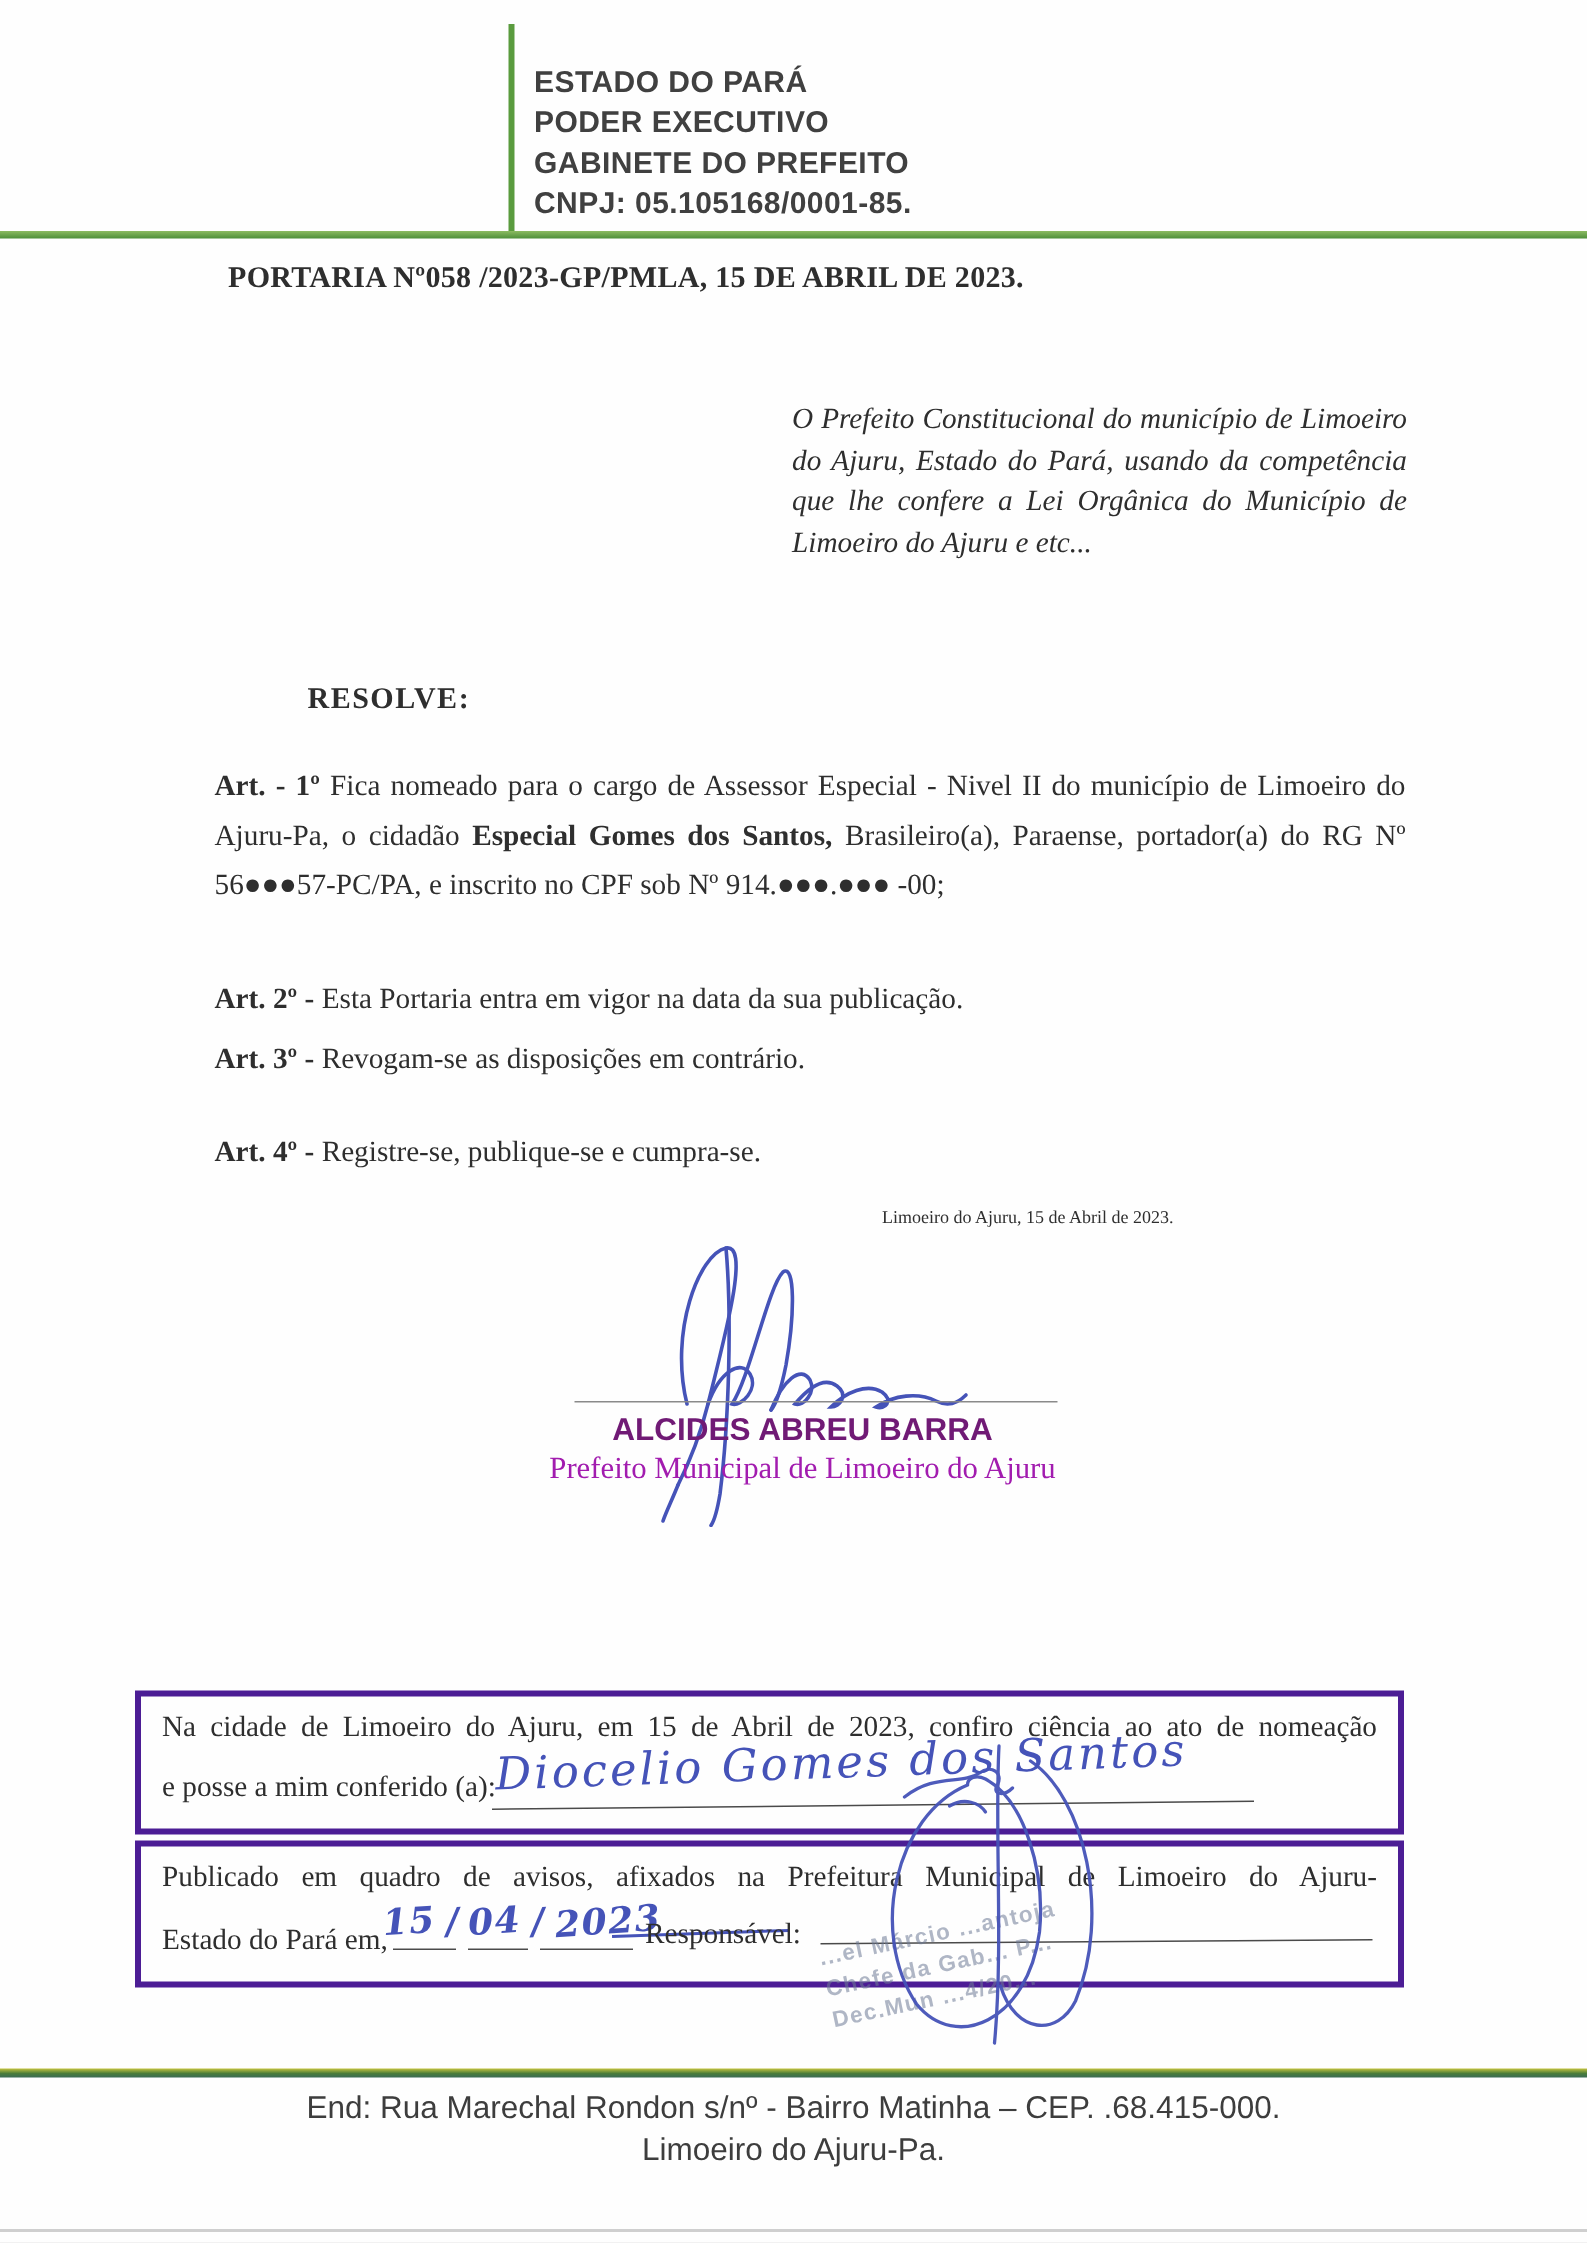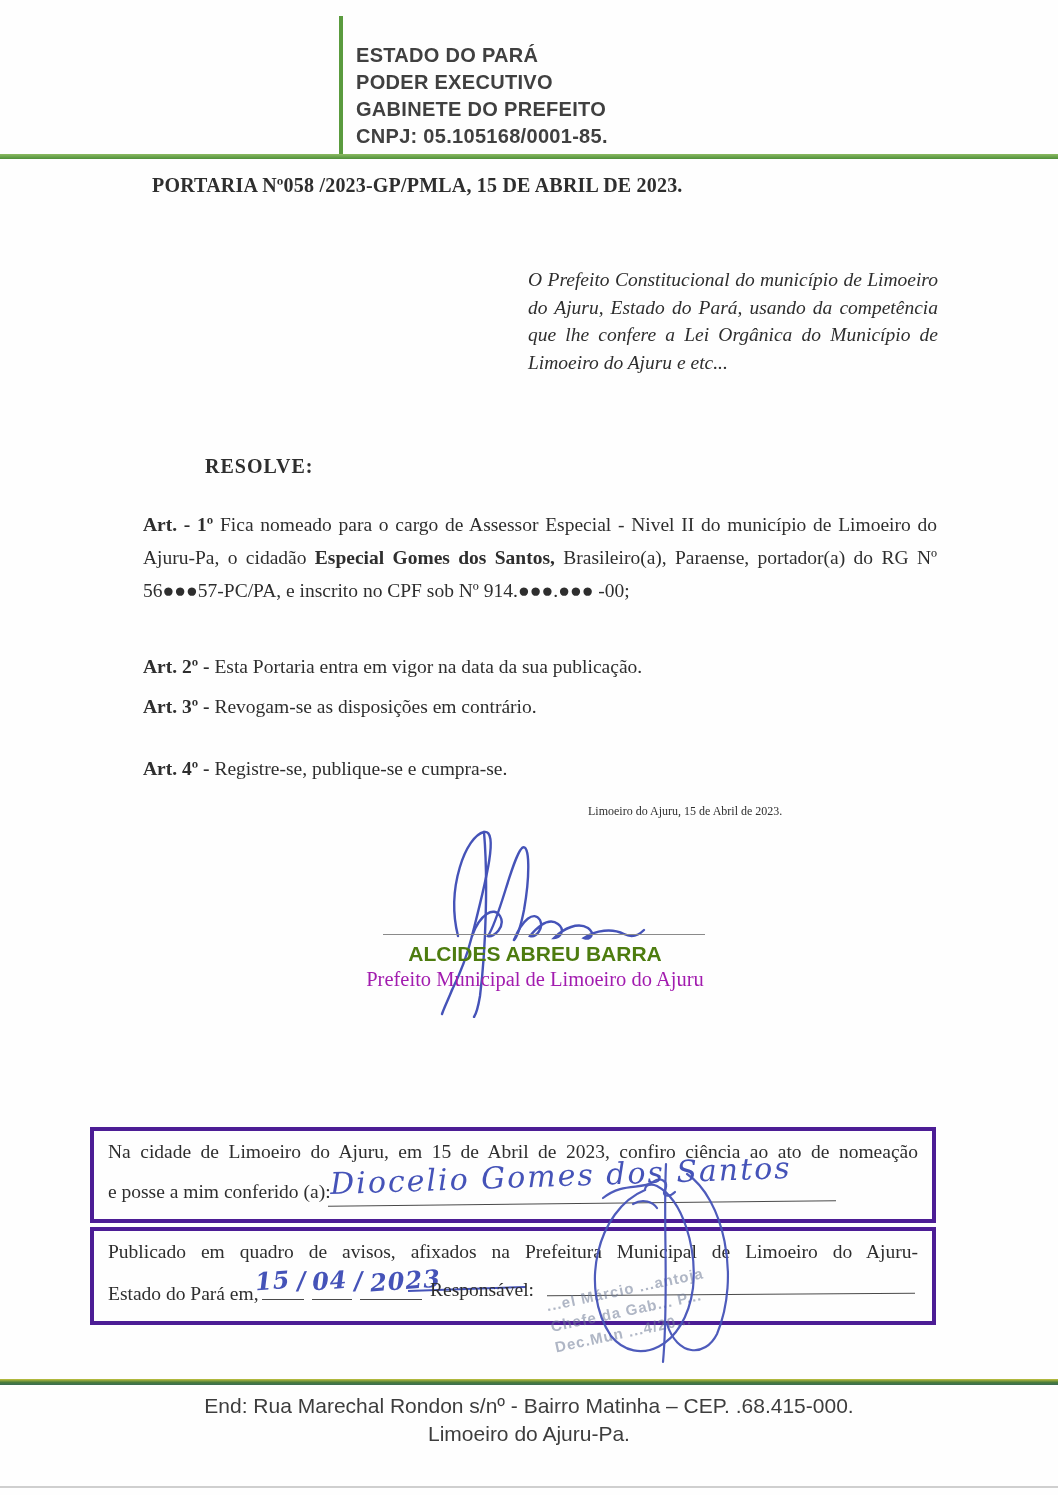--- a/index.html
+++ b/index.html
@@ -27,21 +27,21 @@
   .title{left:152px;top:174px;font-size:20px;font-weight:bold;letter-spacing:.2px;}
   .preamble{left:528px;top:266px;width:410px;font-size:19.5px;font-style:italic;
     line-height:27.5px;text-align:justify;}
   .resolve{left:205px;top:455px;font-size:20px;font-weight:bold;letter-spacing:1px;}
   .art{left:143px;width:794px;font-size:19.5px;}
   .art1{top:508px;line-height:33px;text-align:justify;}
   .art2{top:632px;margin-top:24px;} .art3{top:696px;} .art4{top:758px;}
   .dateline{left:588px;top:804px;font-size:12px;}
   .sig-line{left:383px;top:934px;width:322px;border-top:1.5px solid #8a8a8a;}
   .sig-name{left:340px;top:942px;width:390px;text-align:center;
-    font-family:"Liberation Sans",sans-serif;font-weight:bold;font-size:21px;color:#4d7c0f;}
+    font-family:"Liberation Sans",sans-serif;font-weight:bold;font-size:21px;color:#701a75;}
   .sig-title{left:330px;top:968px;width:410px;text-align:center;
     font-family:Liberation Serif, serif;font-size:20.5px;color:#a21caf;}
   
   .box{left:90px;width:838px;border:4px solid #4c1d95;background:transparent;}
   .box1{top:1127px;height:88px;}
   .box2{top:1227px;height:90px;}
   .boxline{position:absolute;left:14px;width:810px;font-size:19.5px;}
   .just{text-align:justify;text-align-last:justify;}
   .hand{font-family:"DejaVu Serif",serif;font-style:italic;color:#4553b8;}
   .hand-name{left:330px;top:1158px;font-size:30px;letter-spacing:2px;transform:rotate(-2deg);}

